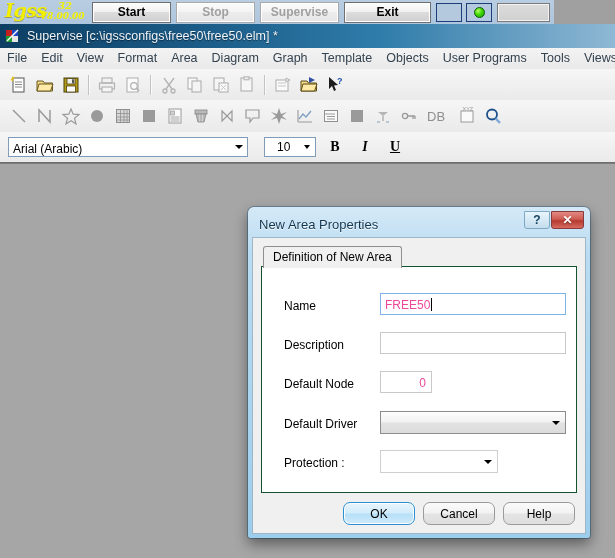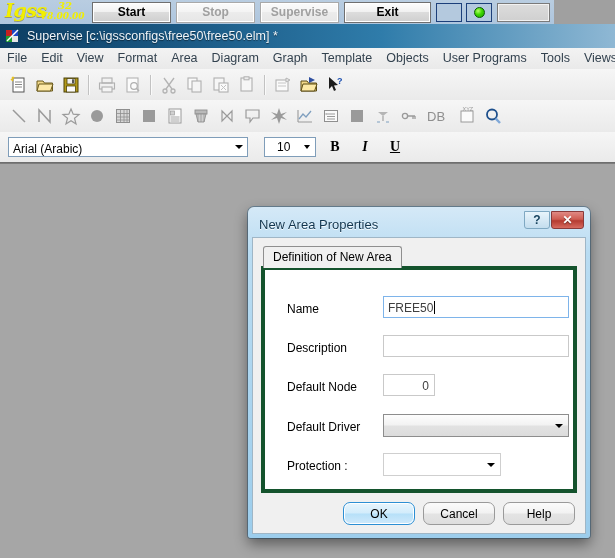--- a/index.html
+++ b/index.html
@@ -187,31 +187,31 @@
   .tab-strip{position:relative;height:20px;}
   .tab{
     position:absolute;left:2px;top:0;height:21px;padding:0 9px;
     background:#f0f0f0;border:1px solid #8f8f8f;border-bottom:none;
     border-radius:3px 3px 0 0;
     font-size:12px;color:#000;line-height:20px;z-index:3;
     font-family:"Liberation Sans", sans-serif;
   }
   .tab-panel{
     position:absolute;left:8px;right:8px;top:28px;bottom:40px;
-    background:#fff;border:4px solid #14532d;
+    background:#fff;border:1px solid #14532d;
     box-sizing:border-box;
   }
   .field-label{
     position:absolute;font-size:12px;color:#000;
     font-family:"Liberation Sans", sans-serif;
   }
   .txt-input{
     position:absolute;height:22px;background:#fff;
     border:1px solid #c9c9c9;box-sizing:border-box;
-    font-size:12px;color:#404040;padding:2px 4px;line-height:18px;
+    font-size:12px;color:#ec4899;padding:2px 4px;line-height:18px;
     font-family:"Liberation Sans", sans-serif;
   }
   .txt-input.focused{border:1px solid #7eb4ea;box-shadow:inset 0 0 0 1px #fff;}
   .txt-input.num{text-align:right;padding-right:5px;}
   .caret-bar{
     display:inline-block;width:1px;height:13px;background:#000;
     vertical-align:-2px;margin-left:1px;
   }
   .check-wrap{position:absolute;display:flex;align-items:center;margin-top:48px;}
   .chk{

